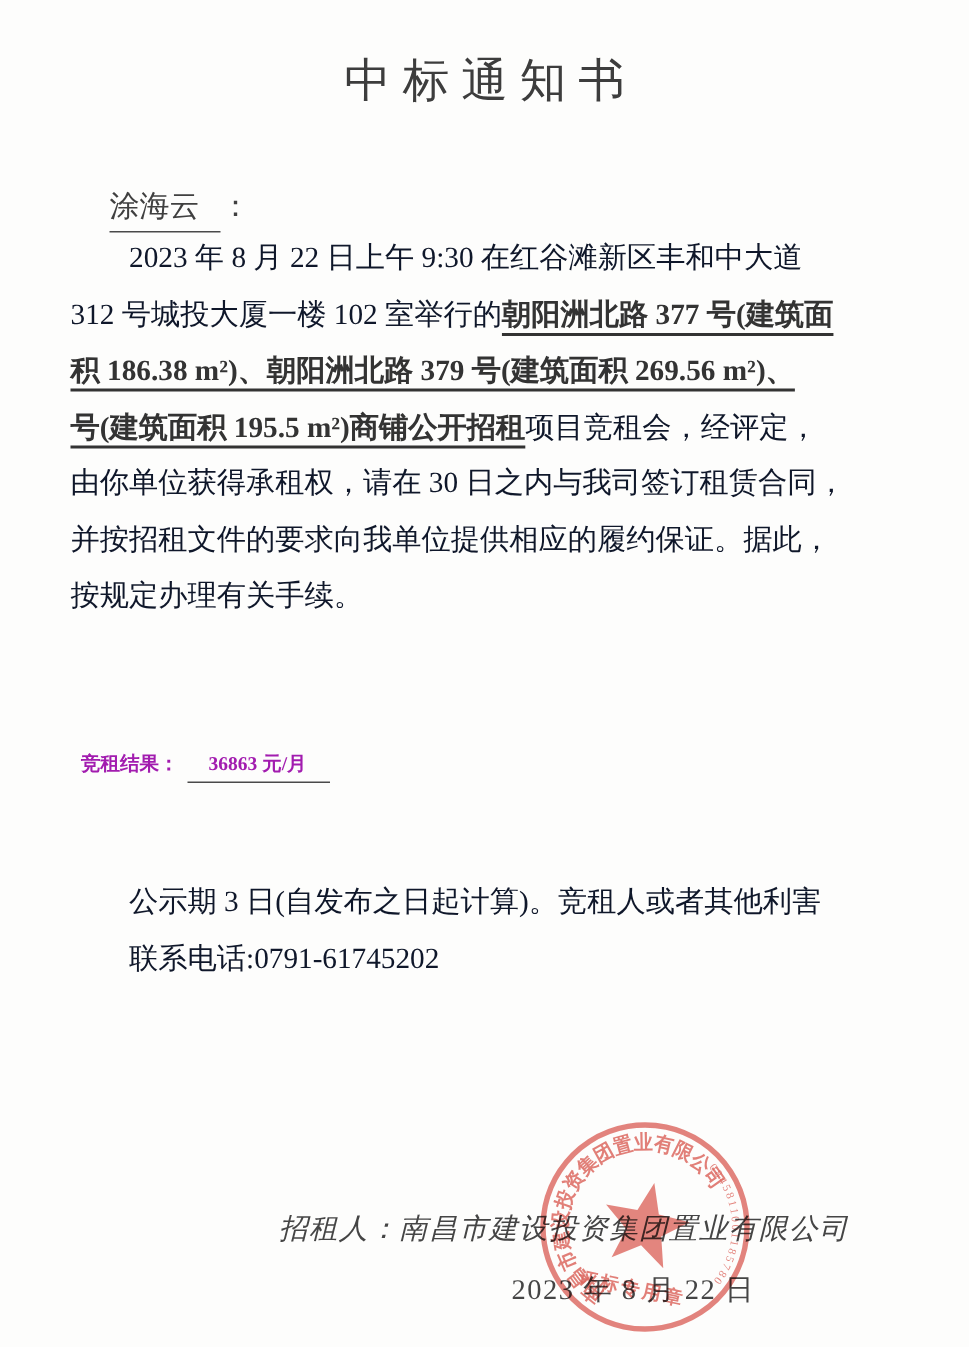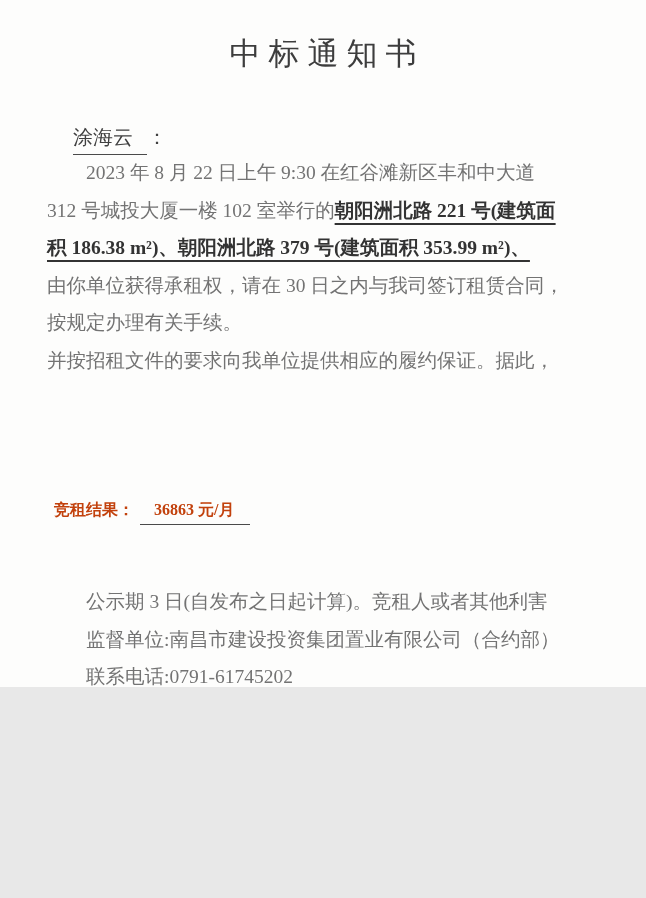--- a/index.html
+++ b/index.html
@@ -1,18 +1,18 @@
 <!DOCTYPE html>
 <html><head>
 <meta charset="utf-8">
 <style>
   html,body{margin:0;padding:0;background:#e8e8e8;}
   .page{
     position:relative;
-    width:646px;height:687px;
+    width:646px;height:898px;
     margin:0 auto;
     background:#fdfdfc;
     overflow:hidden;
     font-family:"Liberation Serif","DejaVu Serif",serif;
     color:#474747;
   }
   .title{
     position:absolute;top:33px;left:0;width:646px;
     text-align:center;
     font-size:31px;font-weight:500;color:#3d3d3d;
@@ -29,30 +29,30 @@
     padding:0 14px 3px 0;
   }
   .para{position:absolute;left:47px;width:560px;}
   .para .line{
     height:37.5px;line-height:37.5px;
     font-size:19.5px;white-space:nowrap;
   }
   .para .line.indent{text-indent:39px;}
   #para1{top:154px;}
   #para2{top:583px;}
-  .seg-n{color:#737373;text-align:right;}
+  .seg-n{color:#0f172a;text-align:right;}
   .seg-bu{
     color:#333;font-weight:700;
     text-decoration:underline;
     text-underline-offset:6px;
     text-decoration-thickness:1.6px;
   }
   .result-line{
     position:absolute;top:500px;left:54px;
-    font-size:16px;font-weight:700;color:#c2410c;
+    font-size:13px;font-weight:700;color:#a21caf;
     white-space:nowrap;
   }
   .result-line .value{
     display:inline-block;
     border-bottom:1.6px solid #4a4a4a;
     padding:0 16px 3px 14px;
     margin-left:6px;
   }
   .footer-lessor{
     position:absolute;top:806px;left:186px;
@@ -75,34 +75,34 @@
 <div class="page">
 
   <h1 class="title">中标通知书</h1>
 
   <div class="addressee">
     <span class="name">涂海云</span><span>：</span>
   </div>
 
   <div id="para1" class="para">
       <div class="line indent"><span class="seg-n">2023 年 8 月 22 日上午 9:30 在红谷滩新区丰和中大道</span></div>
-      <div class="line"><span class="seg-n">312 号城投大厦一楼 102 室举行的</span><span class="seg-bu">朝阳洲北路 221 号(建筑面</span></div>
-      <div class="line"><span class="seg-bu">积 186.38 m²)、朝阳洲北路 379 号(建筑面积 353.99 m²)、</span></div>
+      <div class="line"><span class="seg-n">312 号城投大厦一楼 102 室举行的</span><span class="seg-bu">朝阳洲北路 377 号(建筑面</span></div>
+      <div class="line"><span class="seg-bu">积 186.38 m²)、朝阳洲北路 379 号(建筑面积 269.56 m²)、</span></div>
+      <div class="line"><span class="seg-bu">号(建筑面积 195.5 m²)商铺公开招租</span><span class="seg-n">项目竞租会，经评定，</span></div>
       <div class="line"><span class="seg-n">由你单位获得承租权，请在 30 日之内与我司签订租赁合同，</span></div>
+      <div class="line"><span class="seg-n">并按招租文件的要求向我单位提供相应的履约保证。据此，</span></div>
       <div class="line"><span class="seg-n">按规定办理有关手续。</span></div>
-      <div class="line"><span class="seg-n">并按招租文件的要求向我单位提供相应的履约保证。据此，</span></div>
     </div>
 
   <div class="result-line">
     <span>竞租结果：</span><span class="value">36863 元/月</span>
   </div>
 
   <div id="para2" class="para">
       <div class="line indent"><span class="seg-n">公示期 3 日(自发布之日起计算)。竞租人或者其他利害</span></div>
-      <div class="line indent"><span class="seg-n">监督单位:南昌市建设投资集团置业有限公司（合约部）</span></div>
       <div class="line indent"><span class="seg-n">联系电话:0791-61745202</span></div>
     </div>
 
   <div class="footer-lessor">招租人：南昌市建设投资集团置业有限公司</div>
   <div class="footer-date">2023 年 8 月 22 日</div>
 
   <svg class="stamp" width="170" height="170" viewBox="0 0 170 170">
     <g transform="rotate(12 85 85)">
       <circle cx="85" cy="85" r="68" fill="none" stroke="#d9534a" stroke-width="3.6" stroke-opacity="0.82"></circle>
       <polygon points="85,55 92.3,74.9 113.5,75.7 96.9,88.9 102.6,109.3 85,97.5 67.4,109.3 73.1,88.9 56.5,75.7 77.7,74.9" fill="#d9534a" fill-opacity="0.8"></polygon>

